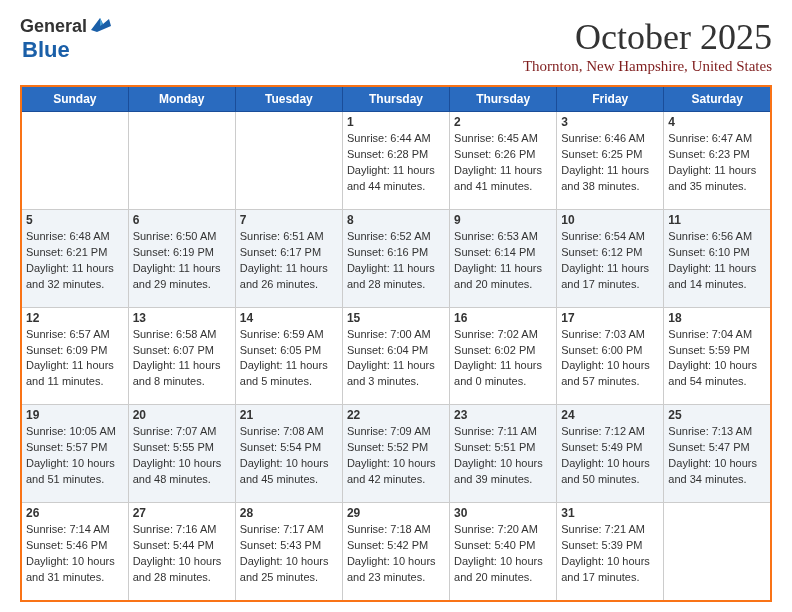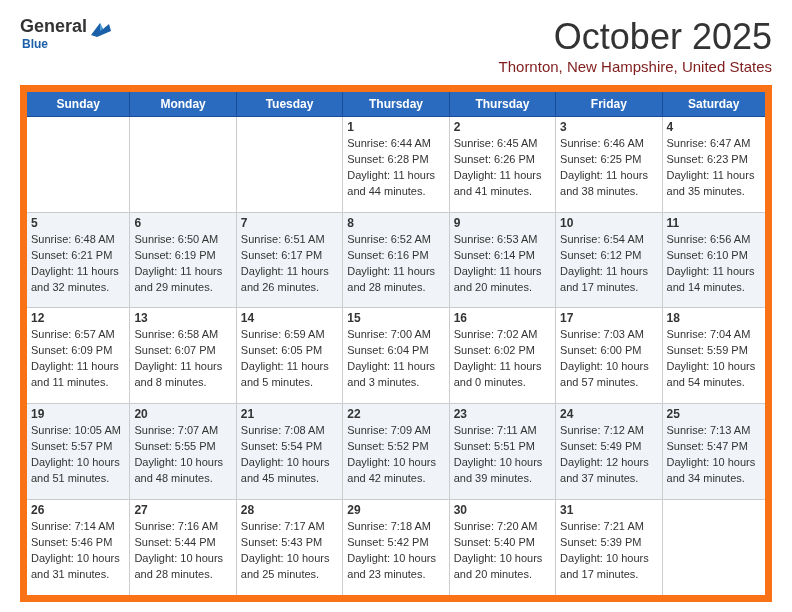--- a/index.html
+++ b/index.html
@@ -24,51 +24,52 @@
       align-items: flex-start;
       margin-bottom: 10px;
     }
     .logo {
       display: flex;
       flex-direction: column;
       align-items: flex-start;
     }
     .logo-text {
       display: flex;
-      align-items: flex-end;
+      align-items: flex-start;
       font-size: 18px;
       font-weight: bold;
     }
     .logo-general {
       color: #333;
     }
     .logo-blue {
       color: #1a5fa8;
     }
     .logo-icon {
       width: 22px;
       height: 16px;
       margin-left: 2px;
       position: relative;
     }
     .title-block {
       text-align: right;
+      font-family: Liberation Serif, serif;
     }
     .month-title {
       font-size: 36px;
       color: #333;
       font-weight: normal;
     }
     .location-title {
       font-size: 15px;
       color: #7f1d1d;
     }
     .calendar {
       flex: 1;
-      border: 7px solid #f97316;
+      border: 2px solid #f97316;
       border-collapse: collapse;
       width: 100%;
       table-layout: fixed;
     }
     .calendar th {
       background: #2a6bbf;
       color: #fff;
       font-size: 12px;
       font-weight: bold;
       padding: 5px 4px;
@@ -112,21 +113,21 @@
   <div class="header">
     <div class="logo">
       <div class="logo-text">
         <span class="logo-general">General</span>
         <svg class="logo-icon" viewBox="0 0 22 16" xmlns="http://www.w3.org/2000/svg">
           <polygon points="2,14 11,2 14,8 20,3 22,10 8,16" fill="#1a5fa8"></polygon>
           <polygon points="11,2 14,8 11,10" fill="#4a9fd4"></polygon>
         </svg>
       </div>
       <div style="display:flex;">
-        <span class="logo-blue" style="font-size:12px;font-weight:bold;color:#1a5fa8;margin-left:2px;">Blue</span>
+        <span class="logo-blue" style="font-size:22px;font-weight:bold;color:#1a5fa8;margin-left:2px;">Blue</span>
       </div>
     </div>
     <div class="title-block">
       <div class="month-title">October 2025</div>
       <div class="location-title">Thornton, New Hampshire, United States</div>
     </div>
   </div>
 
   <table class="calendar">
     <thead>
@@ -333,21 +334,21 @@
             <span>Sunrise: 7:11 AM</span><br>
             <span>Sunset: 5:51 PM</span><br>
             <span>Daylight: 10 hours and 39 minutes.</span>
           </div>
         </td>
           <td>
           <span class="day-num">24</span>
           <div class="cell-text">
             <span>Sunrise: 7:12 AM</span><br>
             <span>Sunset: 5:49 PM</span><br>
-            <span>Daylight: 12 hours and 37 minutes.</span>
+            <span>Daylight: 10 hours and 50 minutes.</span>
           </div>
         </td>
           <td>
           <span class="day-num">25</span>
           <div class="cell-text">
             <span>Sunrise: 7:13 AM</span><br>
             <span>Sunset: 5:47 PM</span><br>
             <span>Daylight: 10 hours and 34 minutes.</span>
           </div>
         </td>

